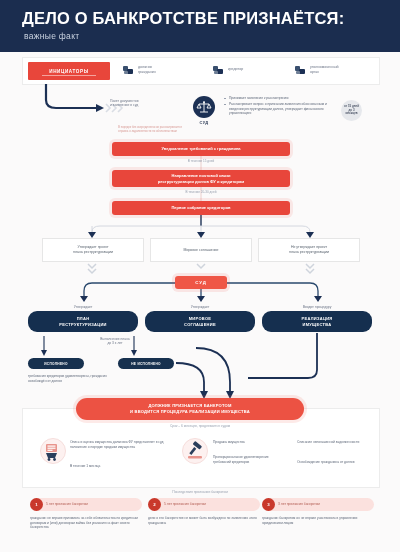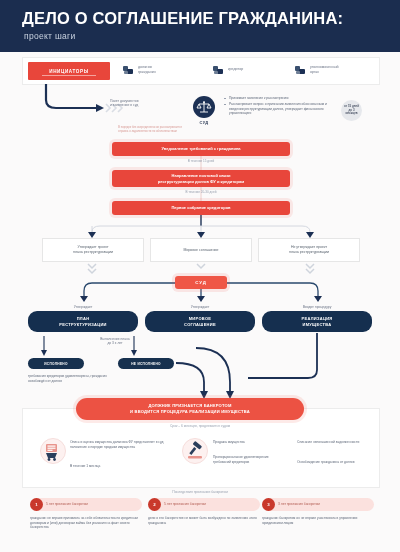--- a/index.html
+++ b/index.html
@@ -222,22 +222,22 @@
   .cons-body{
     margin-top:5px;font-size:3.3px;line-height:4.6px;color:#5d6778;
   }
 </style>
 </head>
 <body>
 
 <div class="page">
 
   <div class="header">
-    <div class="header-title">ДЕЛО О СОГЛАШЕНИЕ ГРАЖДАНИНА:</div>
-    <div class="header-sub">проект шаги</div>
+    <div class="header-title">ДЕЛО О БАНКРОТСТВЕ ПРИЗНАЁТСЯ:</div>
+    <div class="header-sub">важные факт</div>
   </div>
 
   <div class="init-row">
     <div class="init-badge">
       <span>ИНИЦИАТОРЫ</span>
     </div>
     <div class="init-item" style="left:100px;">
       <span class="ic">
           <i class="i1"></i>
           <i class="i2"></i>

